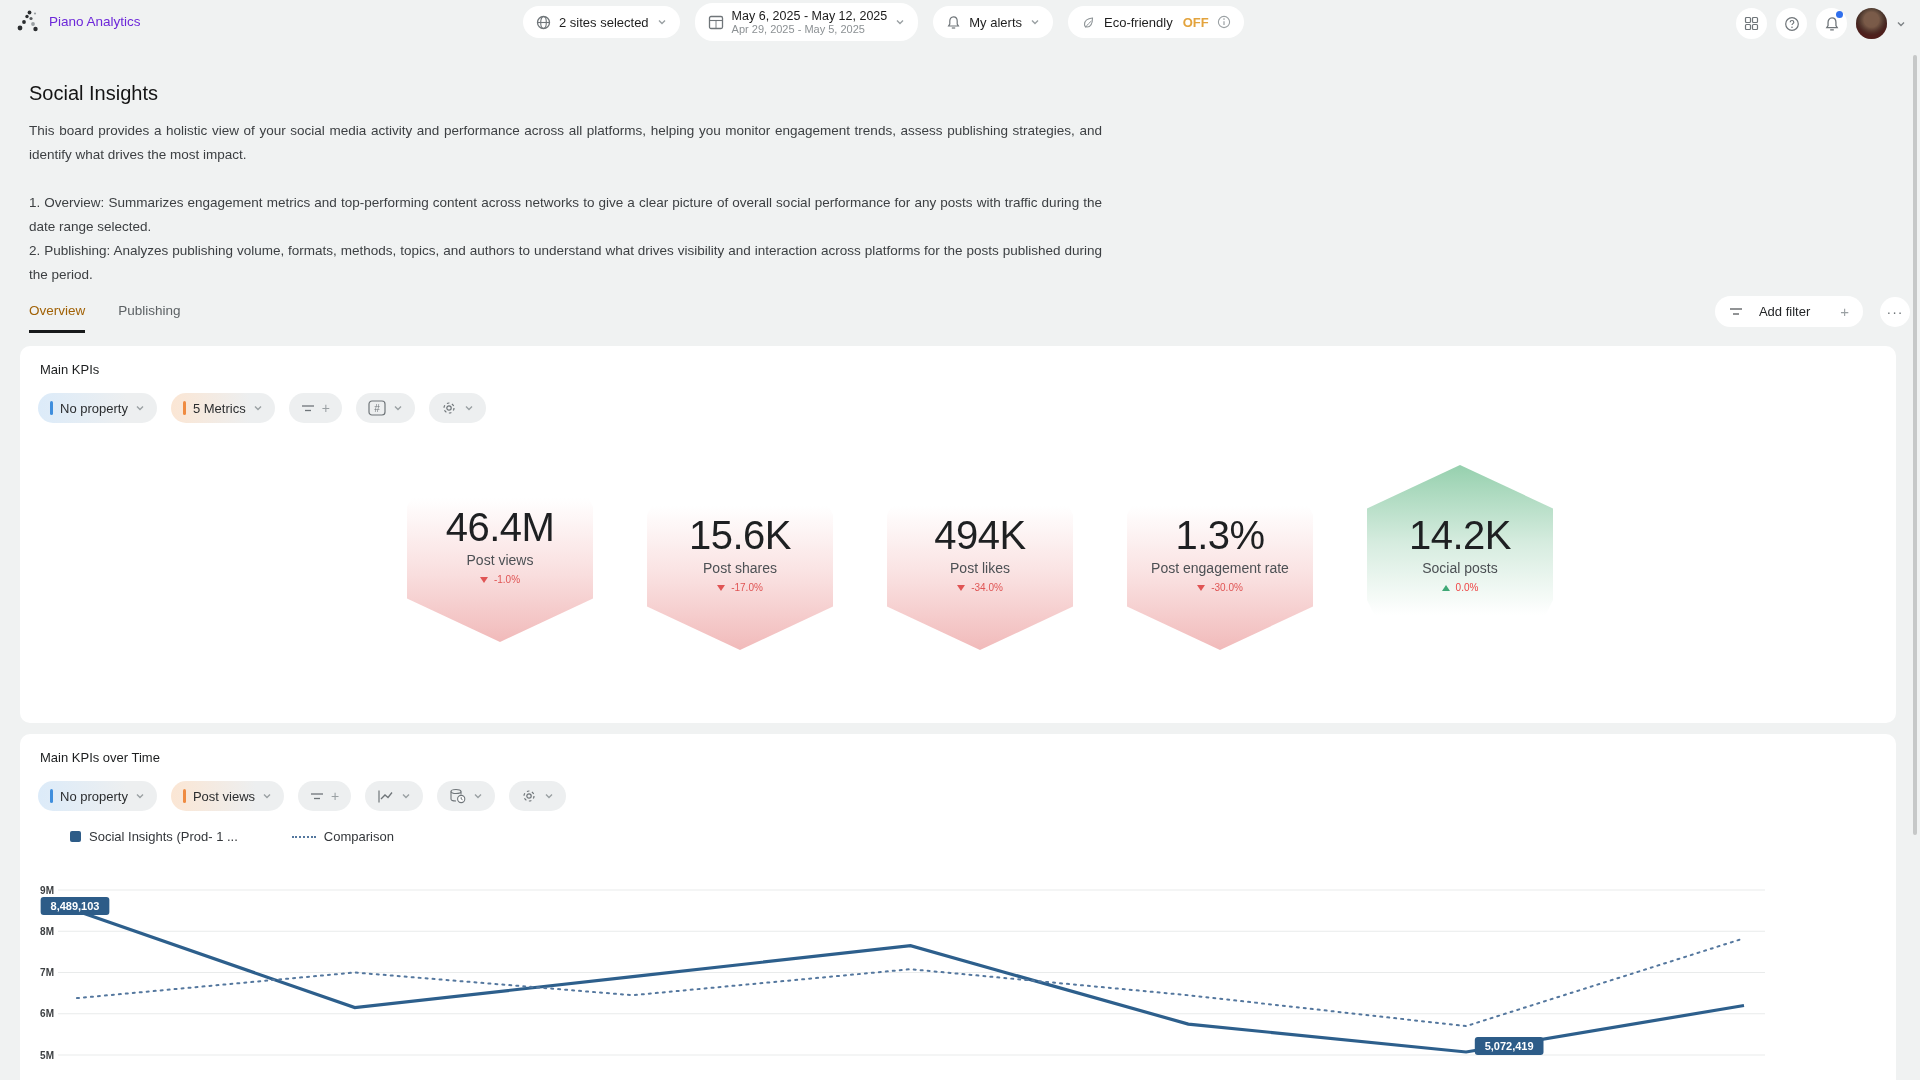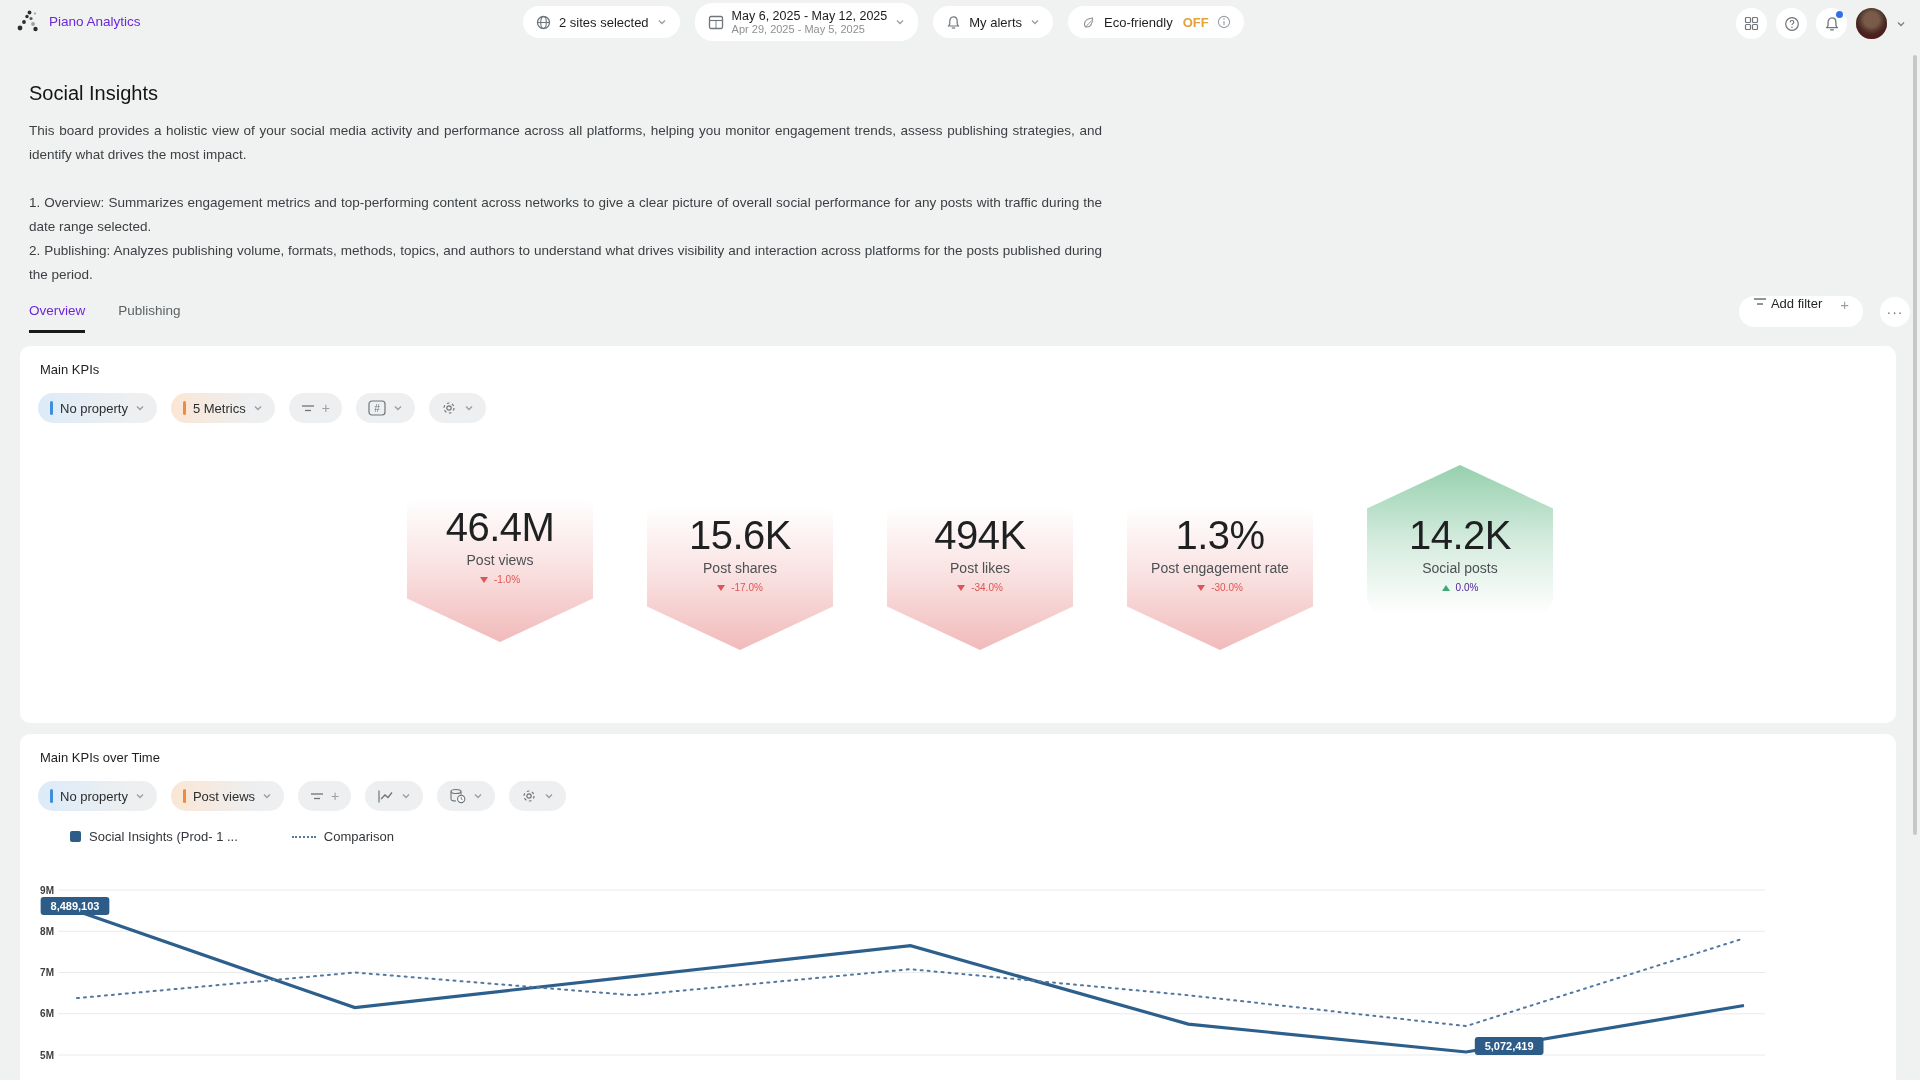--- a/index.html
+++ b/index.html
@@ -24,23 +24,23 @@
   .avatar { width:31px; height:31px; border-radius:50%; background:radial-gradient(circle at 50% 38%, #7a5b49 0 30%, #2e2620 62%, #17120e 100%); box-shadow:inset 0 -6px 6px rgba(120,30,30,.55); cursor:pointer; }
 
   
   .page-title { position:absolute; left:29px; top:82px; font-size:20px; font-weight:500; color:#141414; }
   .desc { position:absolute; left:29px; top:119px; width:1073px; font-size:13.5px; line-height:24px; color:#3d4043; text-align:justify; }
   .desc-list { position:absolute; left:29px; top:191px; width:1073px; font-size:13.5px; line-height:24px; color:#3d4043; text-align:justify; }
 
   
   .tabs { position:absolute; left:29px; top:303px; display:flex; gap:33px; }
   .tab { font-size:13.5px; color:#5d6265; padding-bottom:12px; cursor:pointer; }
-  .tab.active { color:#6d28d9; border-bottom:3px solid #17191a; }
+  .tab.active { color:#a16207; border-bottom:3px solid #17191a; }
   .filter-row { position:absolute; right:10px; top:296px; display:flex; align-items:center; gap:17px; }
-  .add-filter { background:#fff; border-radius:16px; height:31px; display:flex; gap:4px; padding:0 14px; font-size:13px; color:#232527; cursor:pointer; }
+  .add-filter { background:#fff; border-radius:16px; height:31px; display:flex; align-items:center; gap:16px; padding:0 14px; font-size:13px; color:#232527; cursor:pointer; }
   .add-plus { color:#9aa0a3; font-size:15px; margin-left:14px; }
   .more-btn { width:30px; height:30px; border-radius:50%; background:#fff; display:flex; align-items:center; justify-content:center; color:#6f7579; font-size:14px; letter-spacing:1px; cursor:pointer; }
 
   
   .card { position:absolute; left:20px; width:1876px; background:#fff; border-radius:10px; }
   .card1 { top:346px; height:377px; }
   .card2 { top:734px; height:400px; }
   .card-title { position:absolute; left:20px; top:16px; font-size:13px; font-weight:500; color:#1c1e1f; }
   .controls { position:absolute; left:18px; top:47px; display:flex; align-items:center; gap:14px; }
   .ctrl { background:#edeff0; border-radius:15px; height:30px; display:flex; align-items:center; gap:7px; padding:8px 12px; font-size:13px; color:#2b2d2f; cursor:pointer; }
@@ -57,21 +57,21 @@
   .kpi.down .kpi-shape { clip-path:polygon(4% 0,96% 0,100% 10%,100% 71%,50% 100%,0 71%,0 10%);
        background:linear-gradient(180deg,#ffffff 4%,#f9dede 55%,#f1baba 100%); }
   .kpi.up .kpi-shape { clip-path:polygon(50% 0,100% 29%,100% 90%,96% 100%,4% 100%,0 90%,0 29%);
        background:linear-gradient(180deg,#96d0ae 0%,#d6ecdf 52%,#ffffff 100%); }
   .kpi-content { position:absolute; inset:0; display:flex; flex-direction:column; align-items:center; padding-top:12px; }
   .kpi.up .kpi-content { padding-top:47px; }
   .kpi-value { font-size:40px; font-weight:300; color:#1e2022; line-height:46px; letter-spacing:-.5px; }
   .kpi-label { font-size:14px; color:#4c5054; margin-top:2px; }
   .kpi-delta { margin-top:6px; font-size:10px; font-weight:500; display:flex; align-items:center; gap:6px; }
   .kpi-delta.neg { color:#e05454; }
-  .kpi-delta.pos { color:#4c1d95; }
+  .kpi-delta.pos { color:#ef4444; }
   .tri { width:0; height:0; border-left:4.5px solid transparent; border-right:4.5px solid transparent; }
   .tri.dn { border-top:6px solid #e05454; }
   .tri.up { border-bottom:6px solid #3fa876; }
 
   
   .legend { position:absolute; left:22px; top:95px; display:flex; align-items:center; gap:26px; }
   .legend-item { display:flex; align-items:center; gap:8px; font-size:13px; color:#33363a; cursor:pointer;padding-left:28px; }
   .swatch-solid { width:11px; height:11px; border-radius:2px; background:#2d5c88; }
   .swatch-dotted { width:24px; border-top:2px dotted #54779e; }
   #chart-svg { position:absolute; left:0; top:126px; }

